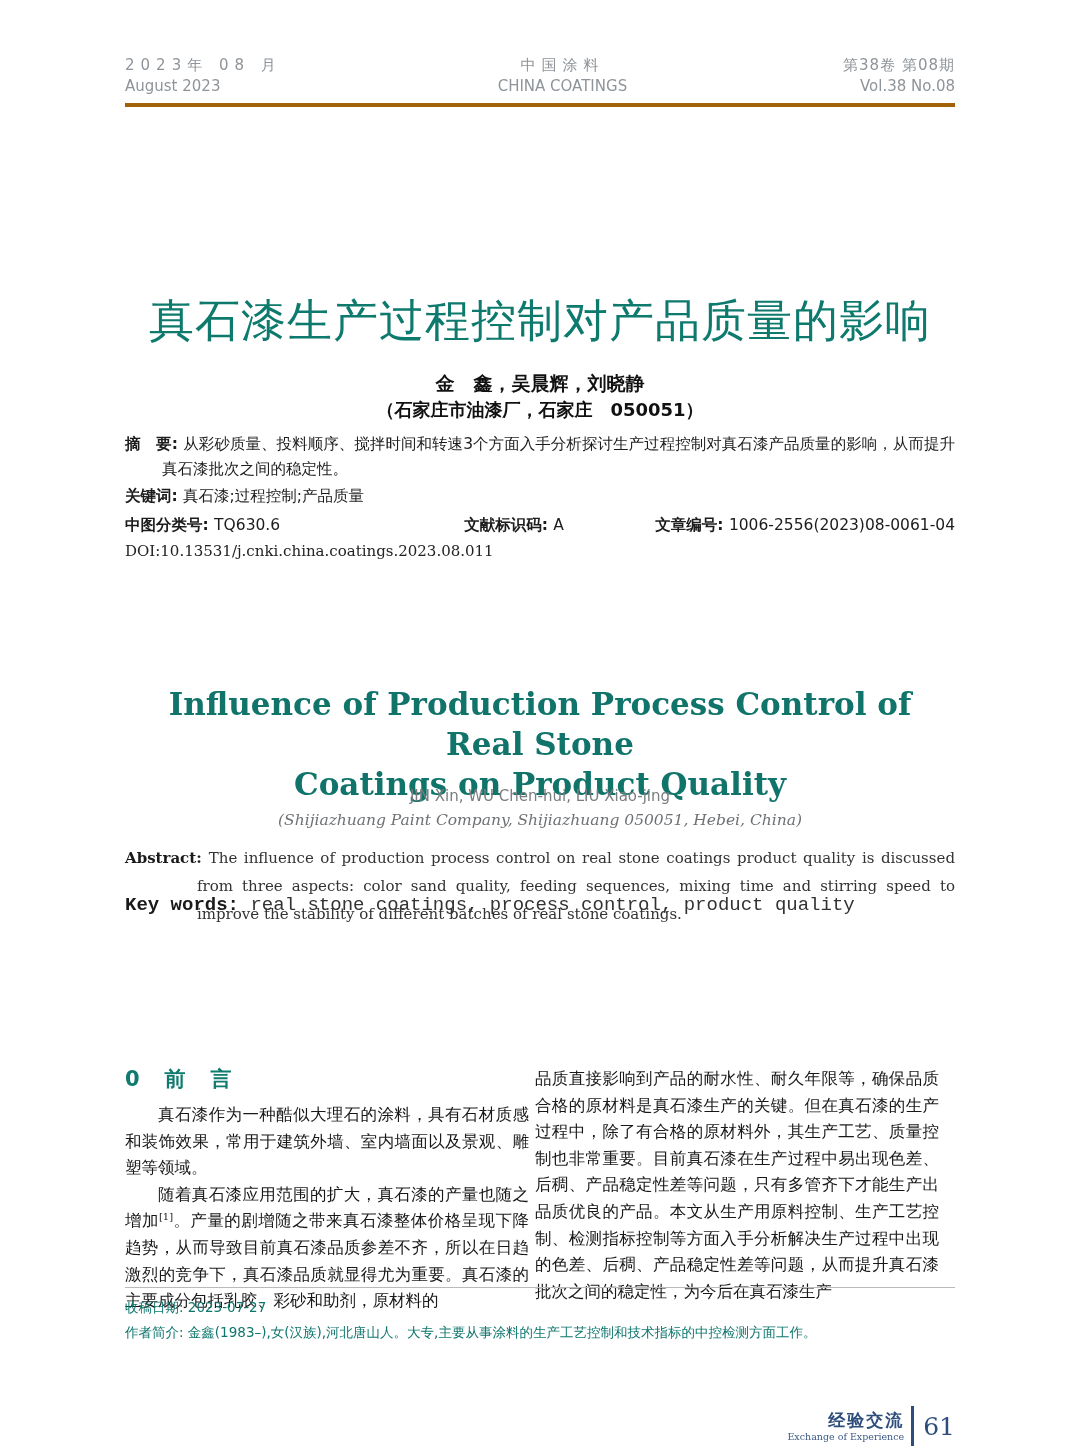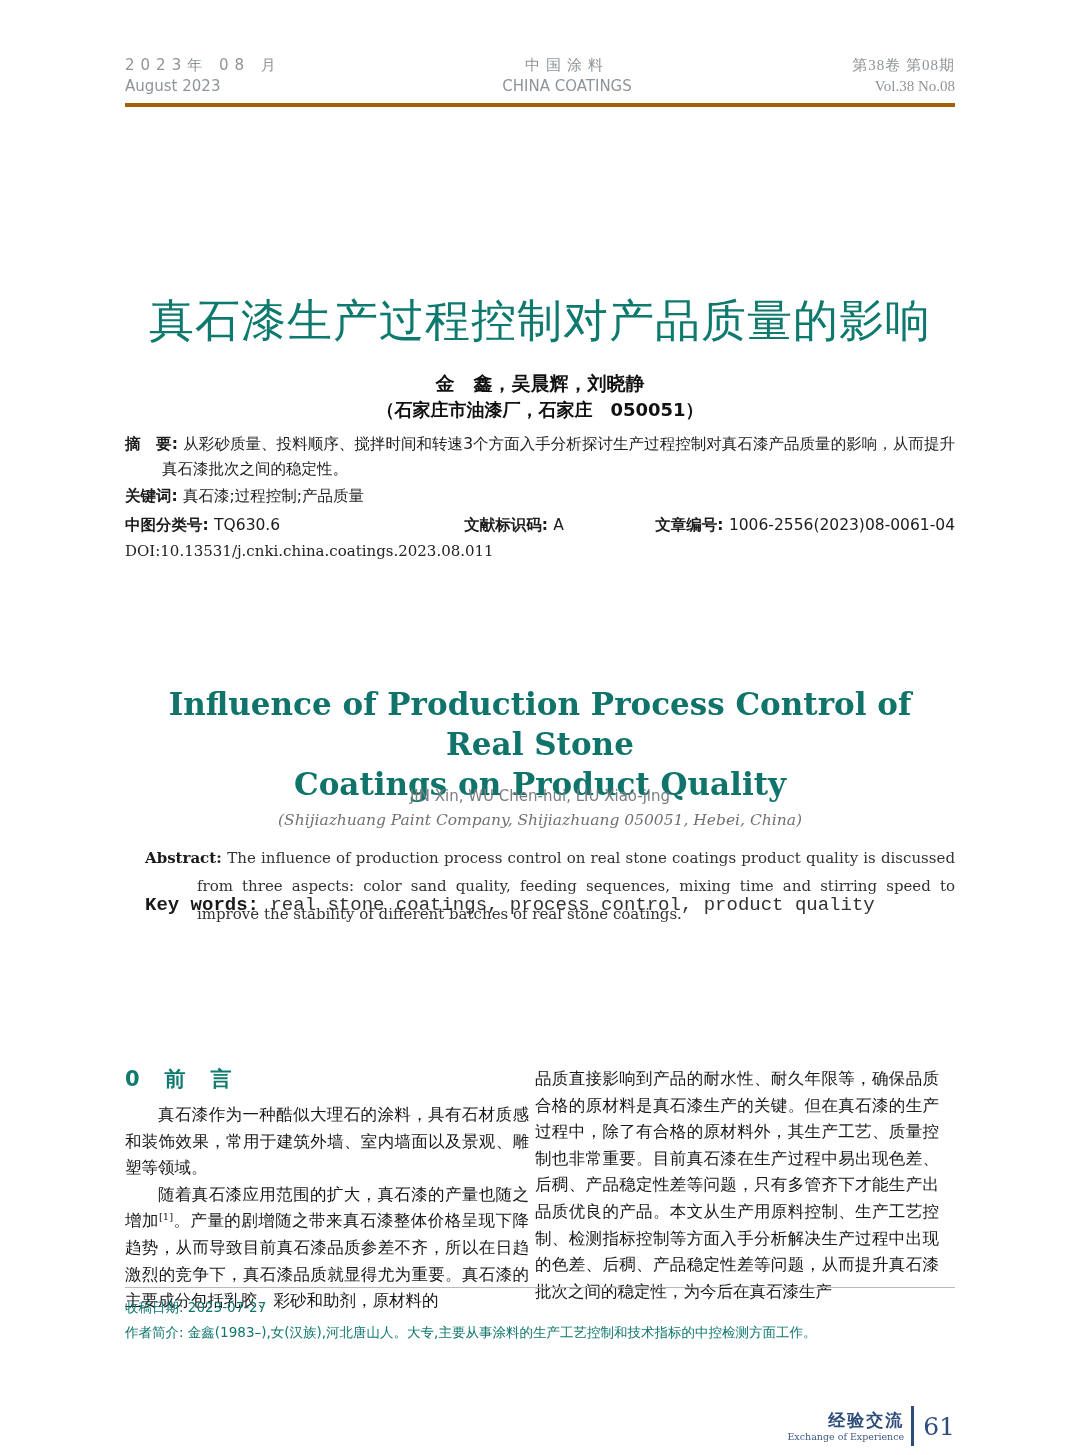--- a/index.html
+++ b/index.html
@@ -16,21 +16,21 @@
   .abs { position:absolute; left:125px; width:830px; }
 
   
   .header {
     top:55px;
     display:flex; justify-content:space-between; align-items:flex-end;
     color:#8e9499; font-size:15px; line-height:21px;
     border-bottom:4px solid #a16207; padding-bottom:6px;
   }
   .h-center { text-align:center; }
-  .h-right  { text-align:right;font-family:Liberation Serif, serif; }
+  .h-right  { text-align:right; }
   .h-cn { letter-spacing:6px; }
   .h-right .h-cn { letter-spacing:1px; }
 
   
   .title-cn {
     top:294px; text-align:center;
     font-size:45px; line-height:54px; font-weight:normal;
     color:#0e7a6e; letter-spacing:1px;
   }
   .authors-cn {
@@ -83,21 +83,21 @@
     top:844px;
     font-family:"DejaVu Serif","Liberation Serif",serif;
     font-size:15px; line-height:28px; text-align:justify; color:#333;
     padding-left:72px; text-indent:-72px;
   }
   .keywords-en {
     top:891px;
     font-family:Liberation Mono, monospace;
     font-size:19px; line-height:28px; color:#333;
   }
-  .abstract-en .label-b, .keywords-en .label-b { color:#1a1a1a;margin-left:20px; }
+  .abstract-en .label-b, .keywords-en .label-b { color:#1a1a1a; }
 
   
   .columns {
     top:1066px;
     display:flex; gap:6px;
   }
   .col { width:404px; }
   .sec-head {
     font-size:21px; line-height:27px; font-weight:bold;
     color:#0f7b6e; letter-spacing:2px; margin-bottom:9px;

